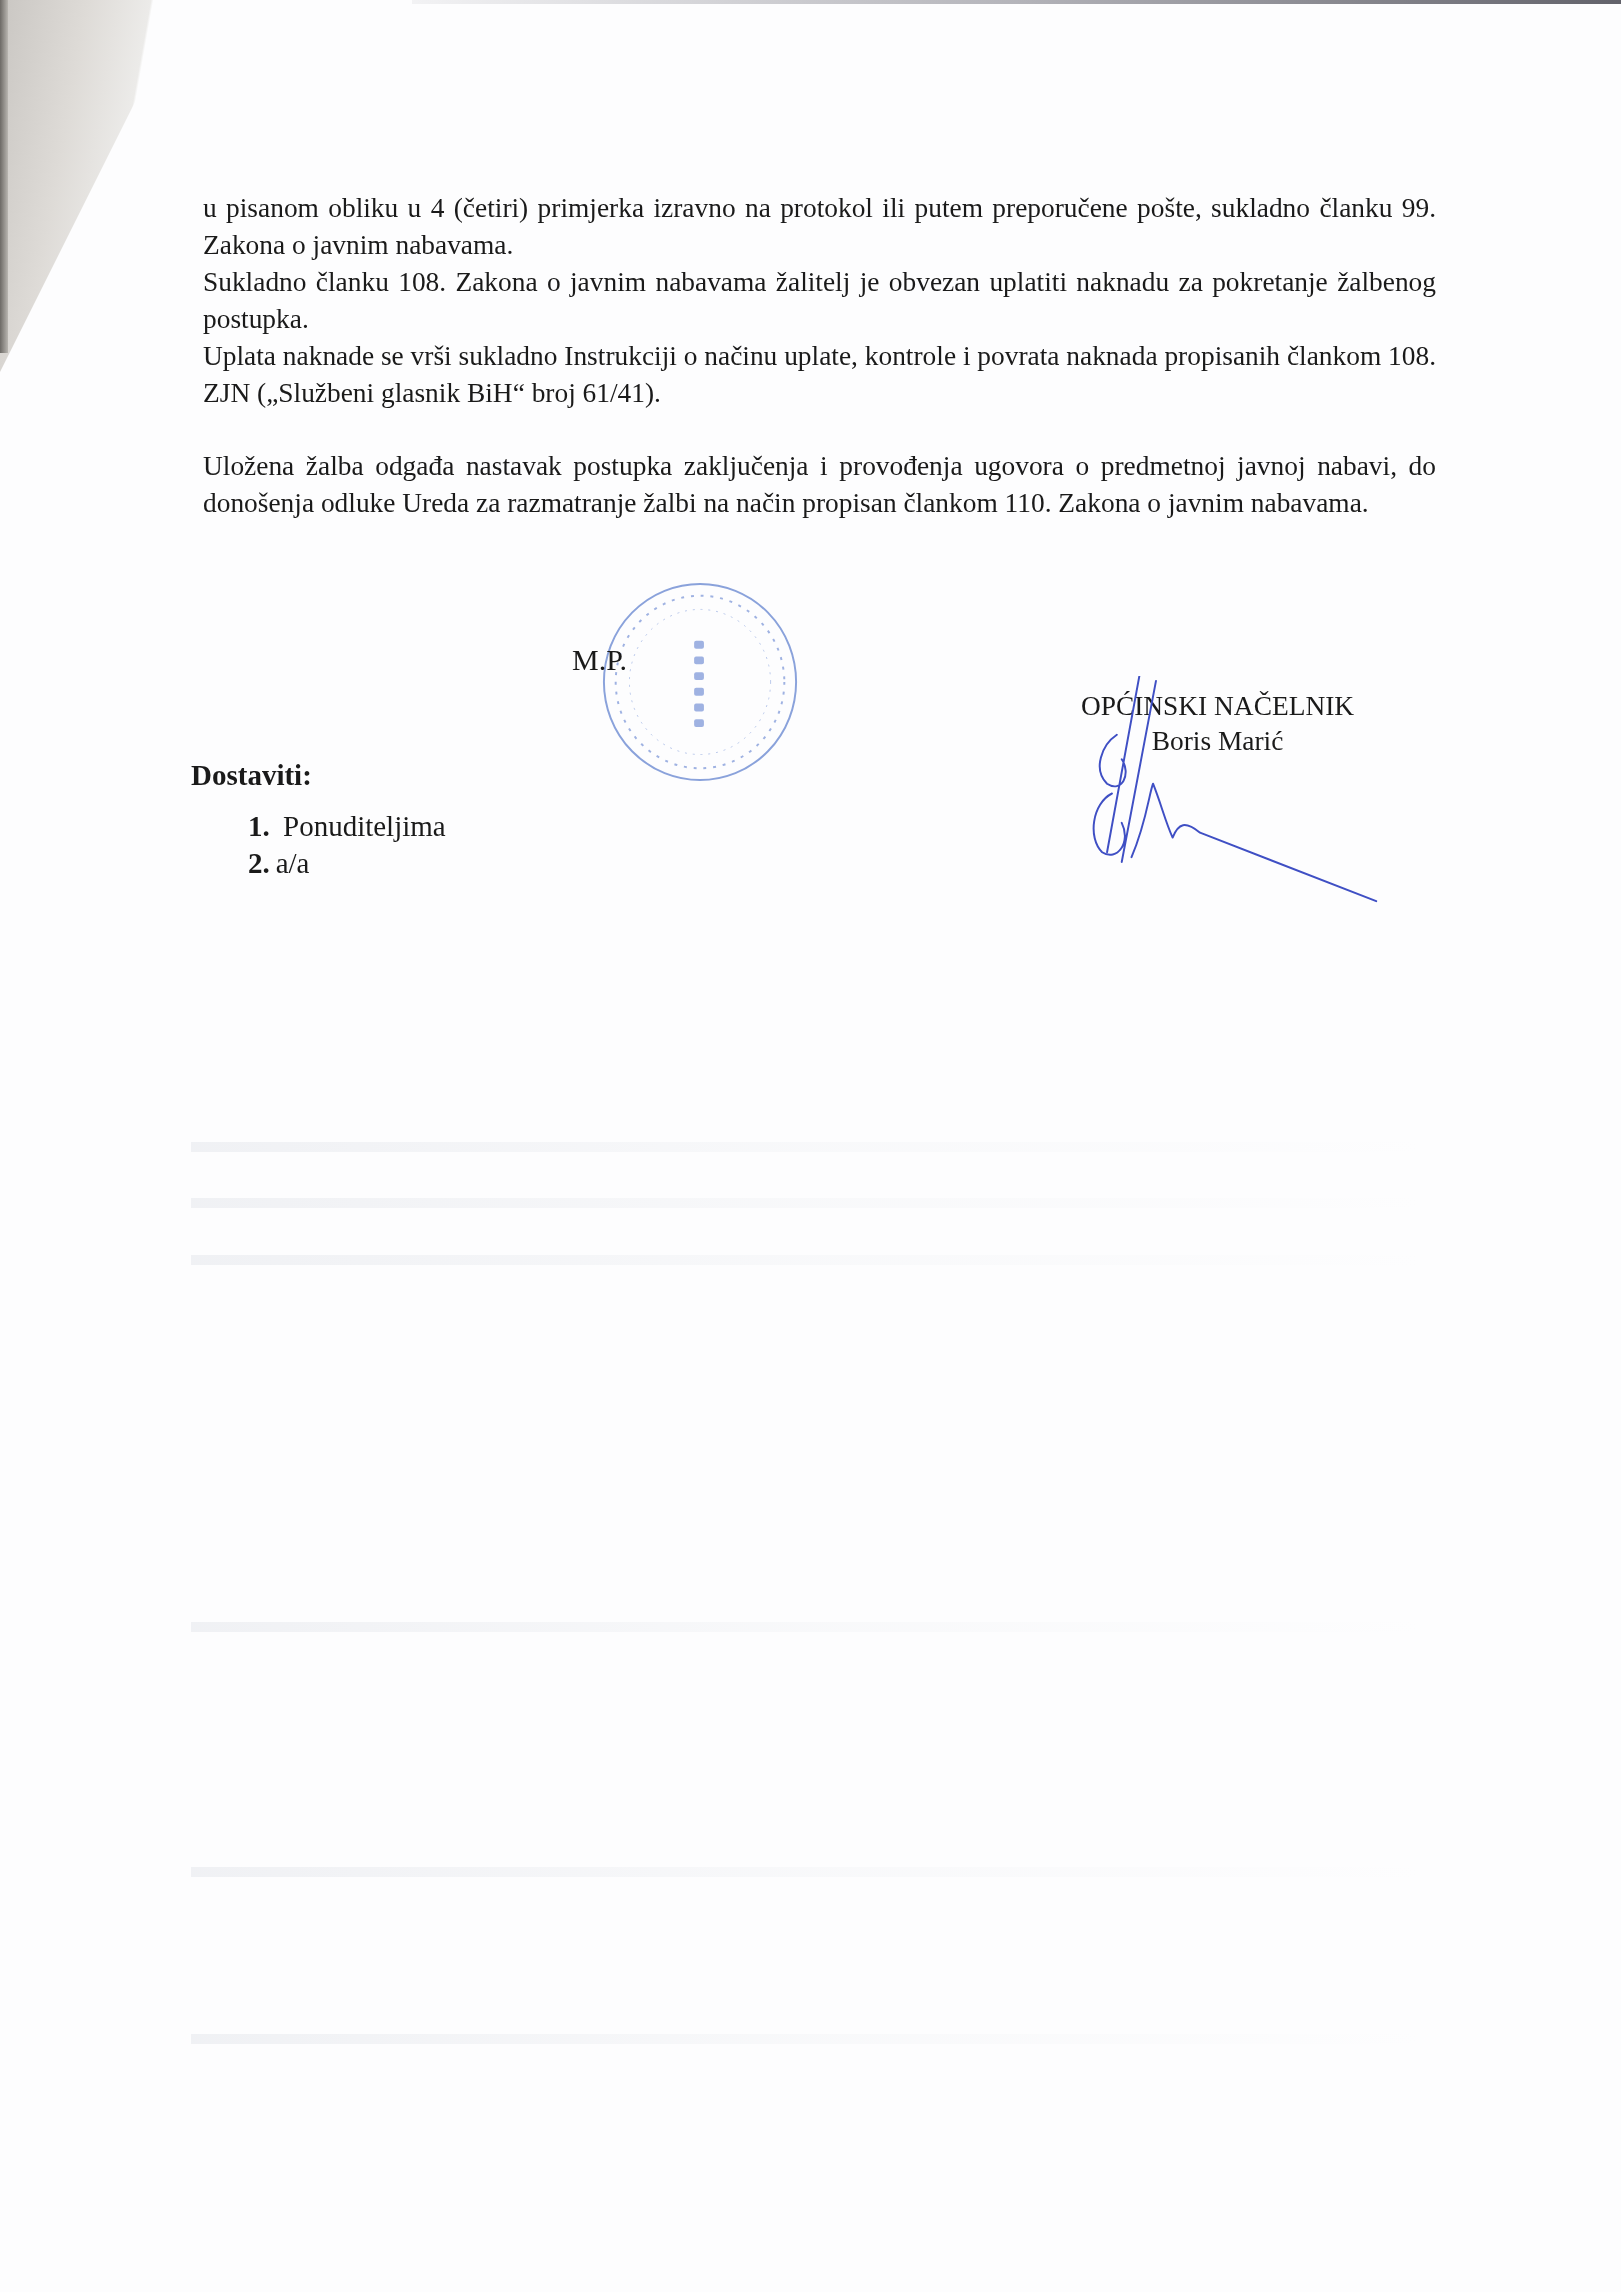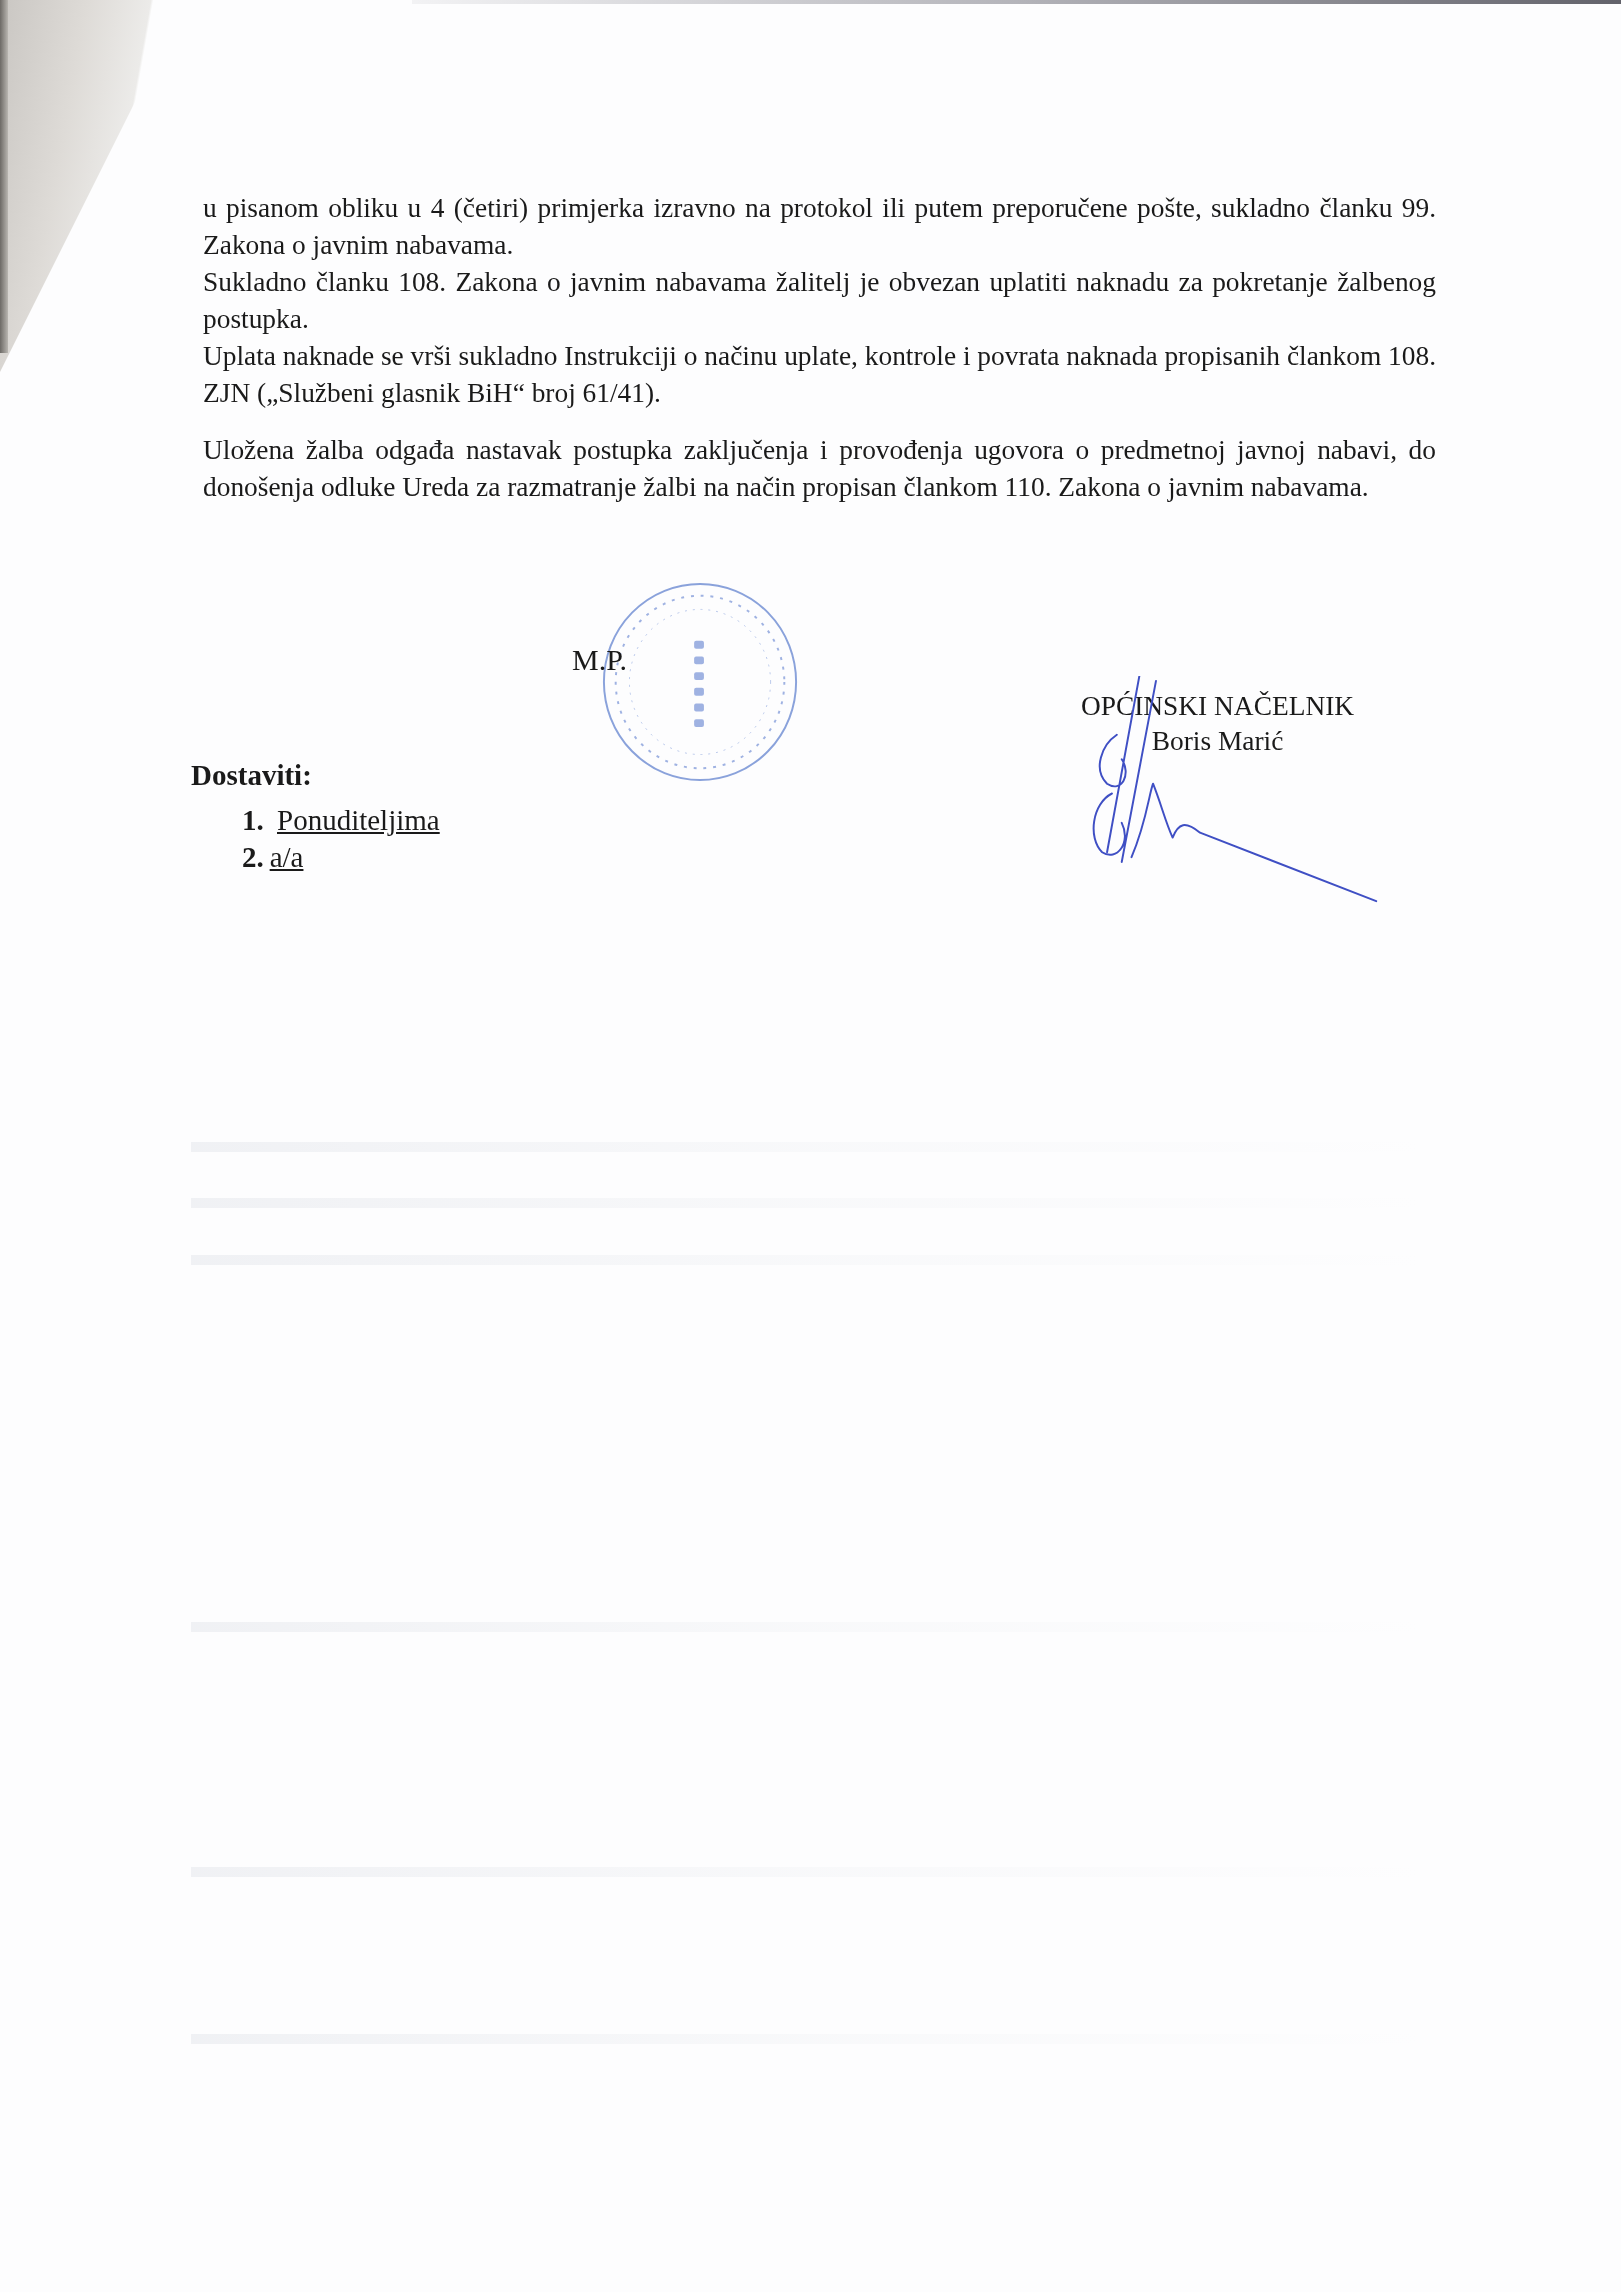--- a/index.html
+++ b/index.html
@@ -52,21 +52,21 @@
       top: 190px;
       width: 1233px;
       font-size: 27.4px;
       line-height: 37px;
       text-align: justify;
     }
     .body-text p {
       margin: 0;
     }
     .body-text p.gap {
-      margin-top: 20px;
+      margin-top: 36px;
     }
     .mp-label {
       position: absolute;
       left: 572px;
       top: 643px;
       font-size: 30px;
     }
     .signature-block {
       position: absolute;
       left: 1051px;
@@ -96,23 +96,22 @@
       left: 191px;
       top: 757px;
       font-size: 29px;
       line-height: 37px;
     }
     .dostaviti .heading {
       font-weight: bold;
     }
     .dostaviti ol {
       list-style: none;
-      margin: 8px;
+      margin: 14px;
       padding: 0 0 0 43px;
-      text-decoration: underline;
     }
     .dostaviti li .num {
       font-weight: bold;
       display: inline-block;
     }
     .dostaviti li.first .num { width: 35px; }
     .dostaviti li.second .num { width: auto; margin-right: 5.9px; }
     .bleed {
       position: absolute;
       left: 191px;

